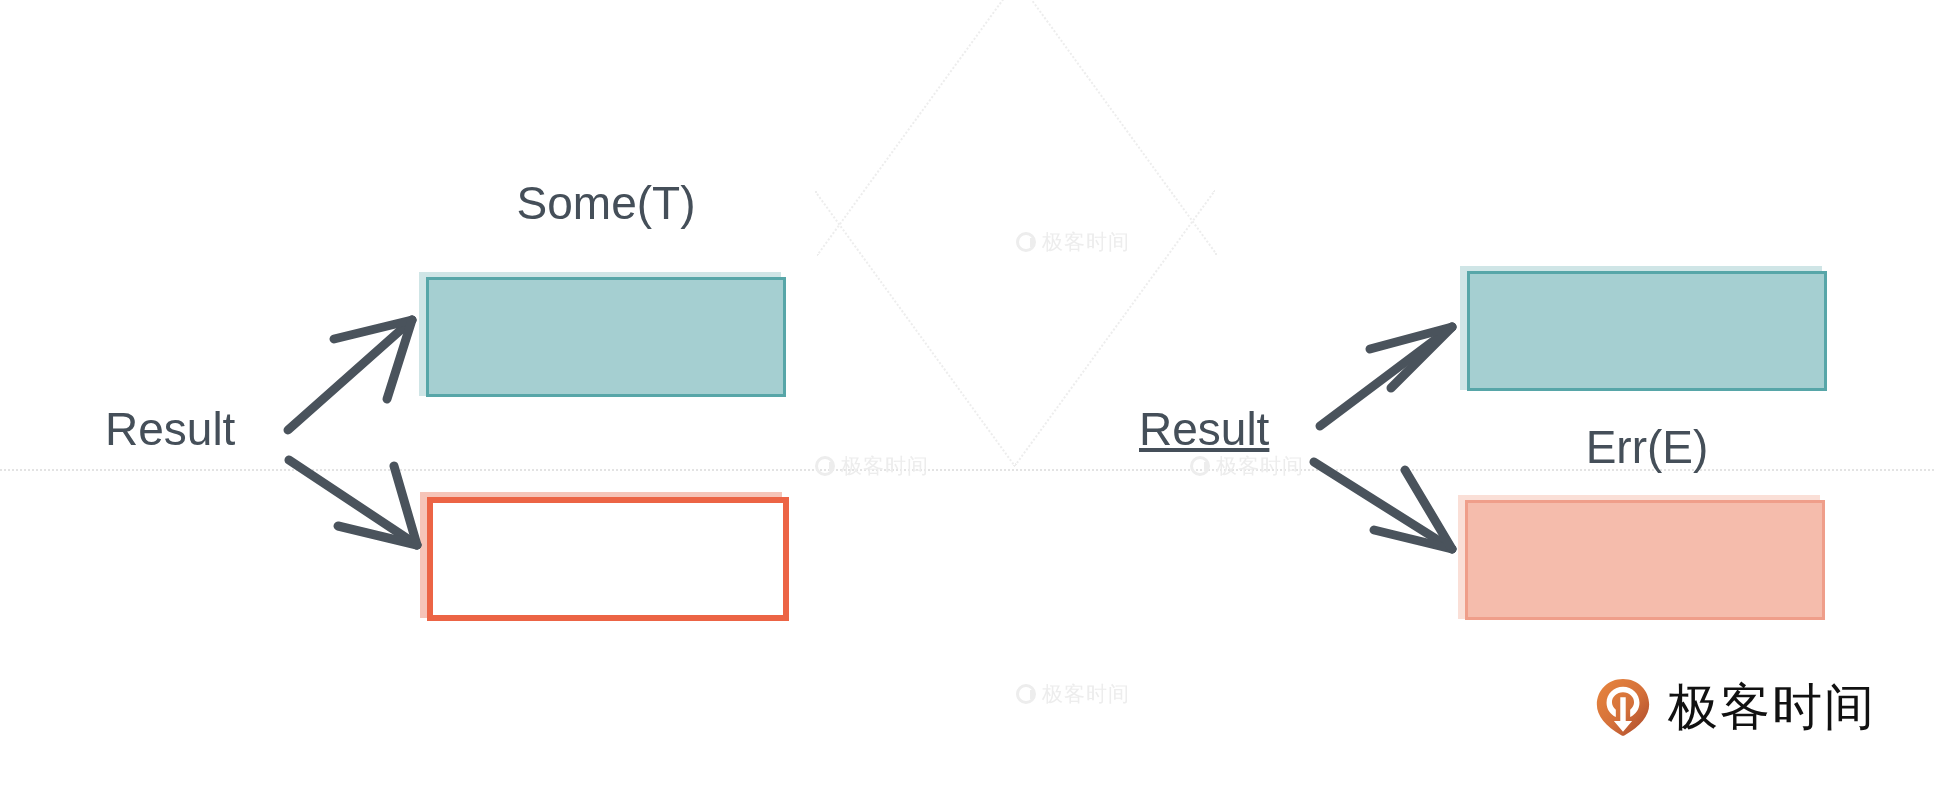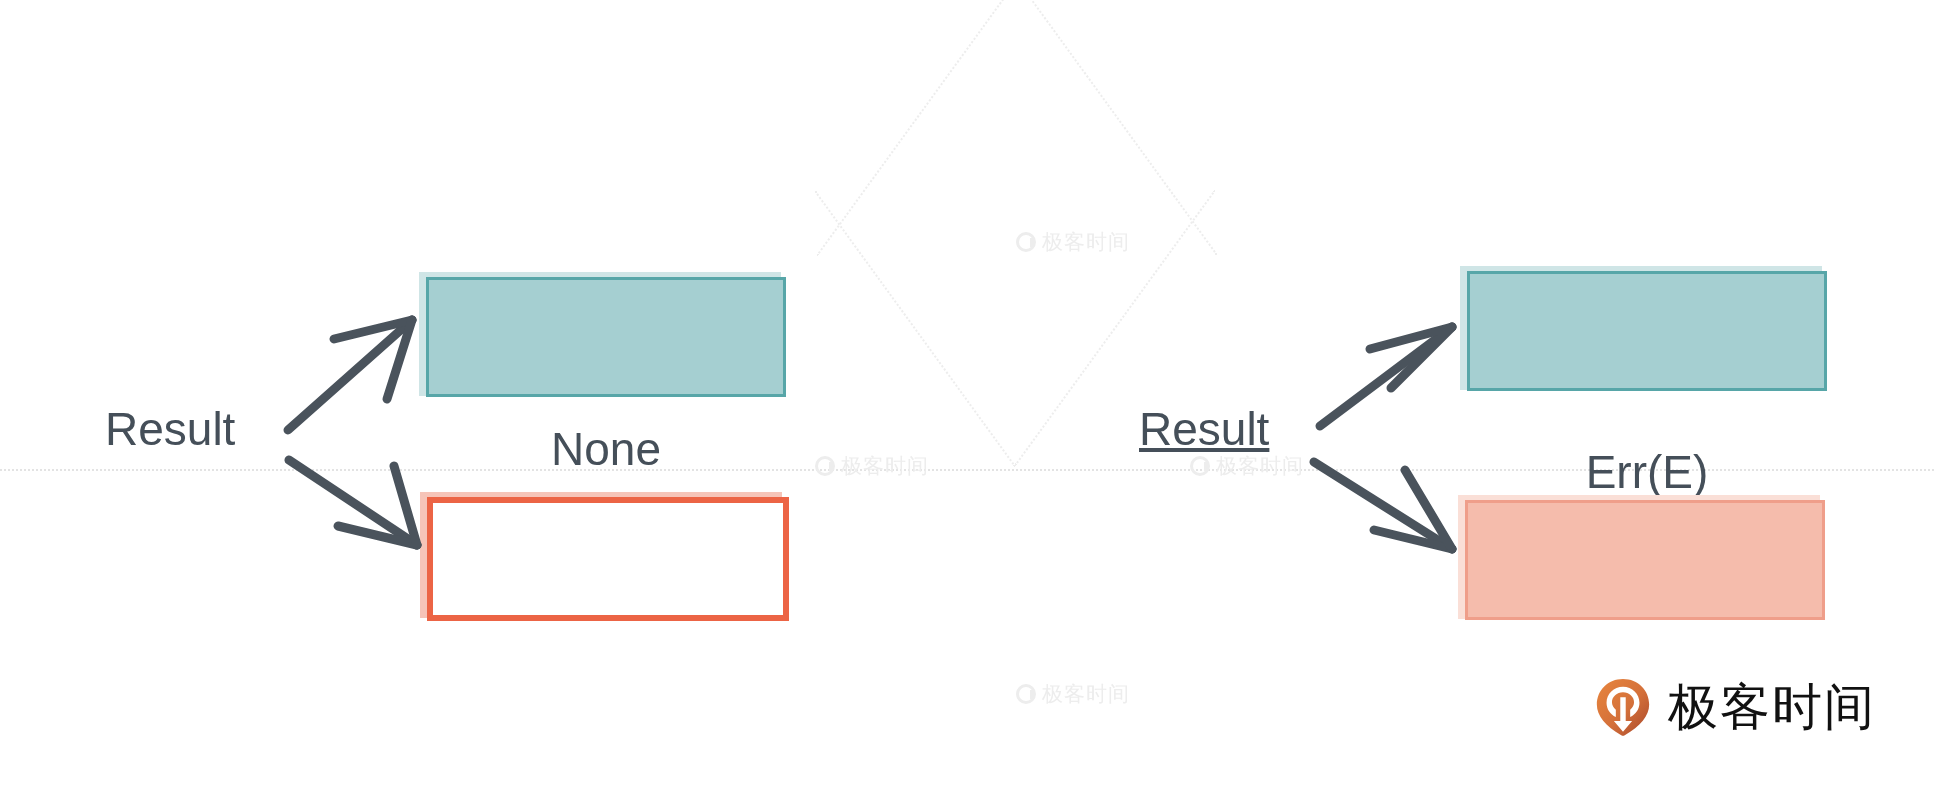--- a/index.html
+++ b/index.html
@@ -124,33 +124,33 @@
     <span class="wm-pin"></span>
     <span>极客时间</span>
   </div>
   <div class="wm" style="left:1016px;top:680px;">
     <span class="wm-pin"></span>
     <span>极客时间</span>
   </div>
 
   <div class="label" style="left:105px;top:406px;">Result</div>
 
+  <div class="label label-center" style="left:425px;top:180px;width:362px;">Some(T)</div>
   <div class="box box-teal-ghost" style="left:419px;top:272px;width:362px;height:124px;"></div>
   <div class="box box-teal" style="left:426px;top:277px;width:360px;height:120px;"></div>
 
-  <div class="label label-center" style="left:425px;top:426px;width:362px;">None</div>
   <div class="box box-none-ghost" style="left:420px;top:492px;width:362px;height:126px;"></div>
   <div class="box box-none" style="left:427px;top:497px;width:362px;height:124px;"></div>
 
   <div class="label" style="left:1139px;top:406px;text-decoration:underline;">Result</div>
 
   <div class="box box-teal-ghost" style="left:1460px;top:266px;width:362px;height:124px;"></div>
   <div class="box box-teal" style="left:1467px;top:271px;width:360px;height:120px;"></div>
 
-  <div class="label label-center" style="left:1466px;top:424px;width:362px;margin-top:25px;">Err(E)</div>
+  <div class="label label-center" style="left:1466px;top:424px;width:362px;">Err(E)</div>
   <div class="box box-err-ghost" style="left:1458px;top:495px;width:362px;height:124px;"></div>
   <div class="box box-err" style="left:1465px;top:500px;width:360px;height:120px;"></div>
 
   <svg class="arrow-svg" viewBox="0 0 1934 802" xmlns="http://www.w3.org/2000/svg">
     <g stroke="#4a535c" stroke-width="9" stroke-linecap="round" fill="none">
 
       <g>
         <path d="M 288 430 L 412 320"></path>
         <path d="M 412 320 L 334 339"></path>
         <path d="M 412 320 L 387 399"></path>

